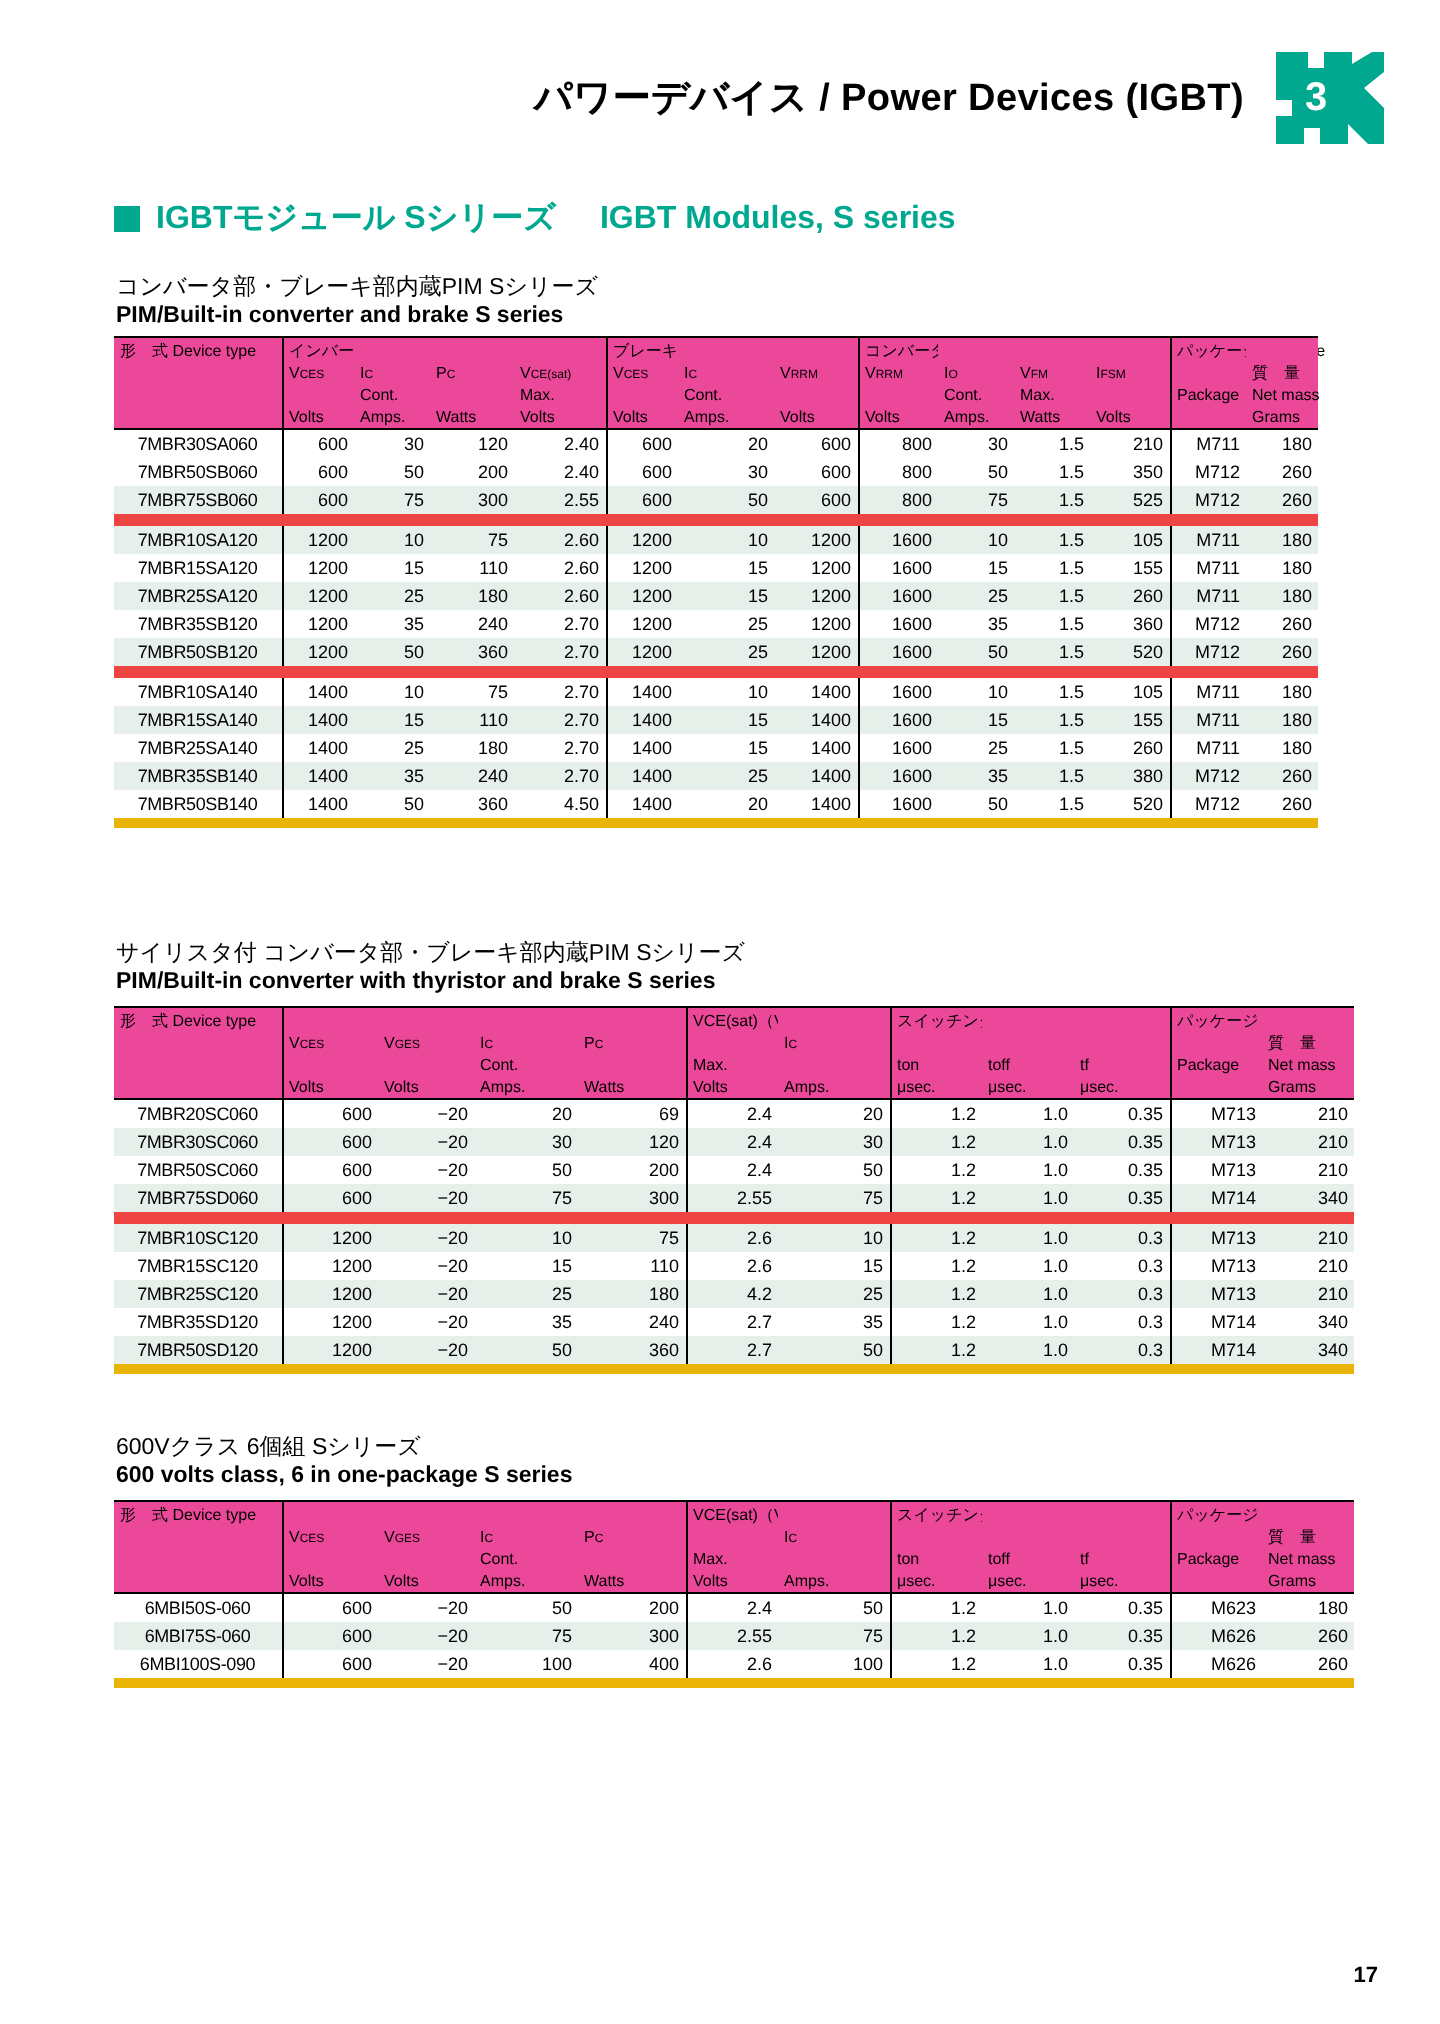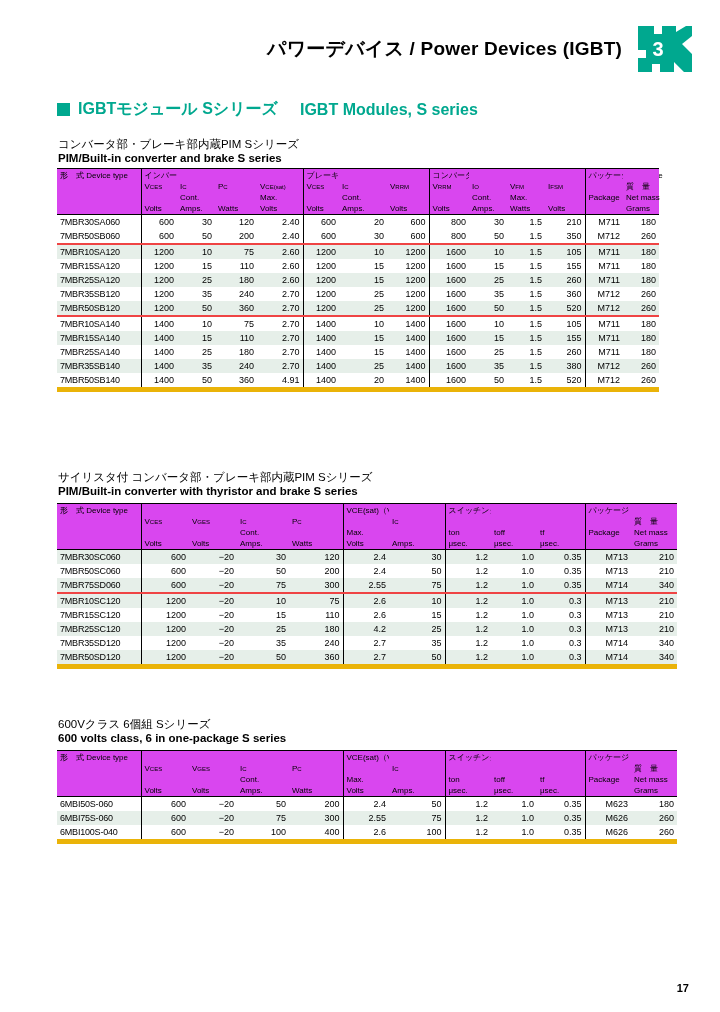--- a/index.html
+++ b/index.html
@@ -46,44 +46,44 @@
   table.dt{
     position:absolute;border-collapse:collapse;
     font-size:8.5px;line-height:10px;
     table-layout:fixed;
   }
   table.dt td,table.dt th{
     padding:0 3px;margin:0;vertical-align:top;
     font-weight:normal;box-sizing:border-box;
   }
   .hdr-cell{
-    background:#d946ef;height:46px;position:relative;padding:0 !important;
+    background:#ec4899;height:46px;position:relative;padding:0 !important;
   }
   .hdr-cell .grp{
     position:absolute;left:3px;top:2px;font-size:8px;white-space:nowrap;
   }
   .hdr-cell .sym{position:absolute;top:13px;font-size:8px;white-space:nowrap;}
   .hdr-cell .mid{position:absolute;top:24px;font-size:8px;white-space:nowrap;}
   .hdr-cell .unit{position:absolute;top:35px;font-size:8px;white-space:nowrap;}
   .hdr-cell .l{left:3px;}
 
   .sub{font-size:6px;vertical-align:baseline;}
 
   tr.r td{height:14px;line-height:14px;padding-top:0;padding-bottom:0;font-size:9px;}
   tr.r.alt td{background:#e6efe9;}
-  td.name{font-weight:bold;font-size:9px;text-align:left;letter-spacing:-.2px;}
+  td.name{font-weight:bold;font-size:9px;text-align:center;letter-spacing:-.2px;}
   td.num{text-align:right;}
   td.lft{text-align:right;}
 
   
   .gsep{border-left:1px solid #000;}
   
   .topline td{border-top:1px solid #000;}
   .botline td{border-bottom:5px solid #eab308;}
-  .grpline td{border-top:2px solid #ef4444;}
+  .grpline td{border-top:6px solid #ef4444;}
   .hdrline td{border-bottom:1px solid #000;}
 
   .pgnum{
     position:absolute;right:31px;bottom:18px;
     font-size:11px;font-weight:bold;
   }
 </style>
 </head>
 <body>
 
@@ -233,20 +233,36 @@
           <td class="gsep num">600</td>
           <td class=" num">30</td>
           <td class=" num">600</td>
           <td class="gsep num">800</td>
           <td class=" num">50</td>
           <td class=" num">1.5</td>
           <td class=" num">350</td>
           <td class="gsep lft">M712</td>
           <td class=" num">260</td>
         </tr>
+        <tr class="r alt">
+          <td class=" name">7MBR75SB060</td>
+          <td class="gsep num">600</td>
+          <td class=" num">75</td>
+          <td class=" num">300</td>
+          <td class=" num">2.55</td>
+          <td class="gsep num">600</td>
+          <td class=" num">50</td>
+          <td class=" num">600</td>
+          <td class="gsep num">800</td>
+          <td class=" num">75</td>
+          <td class=" num">1.5</td>
+          <td class=" num">525</td>
+          <td class="gsep lft">M712</td>
+          <td class=" num">260</td>
+        </tr>
         <tr class="r alt grpline">
           <td class=" name">7MBR10SA120</td>
           <td class="gsep num">1200</td>
           <td class=" num">10</td>
           <td class=" num">75</td>
           <td class=" num">2.60</td>
           <td class="gsep num">1200</td>
           <td class=" num">10</td>
           <td class=" num">1200</td>
           <td class="gsep num">1600</td>
@@ -382,21 +398,21 @@
           <td class=" num">1.5</td>
           <td class=" num">380</td>
           <td class="gsep lft">M712</td>
           <td class=" num">260</td>
         </tr>
         <tr class="r botline">
           <td class=" name">7MBR50SB140</td>
           <td class="gsep num">1400</td>
           <td class=" num">50</td>
           <td class=" num">360</td>
-          <td class=" num">4.91</td>
+          <td class=" num">4.50</td>
           <td class="gsep num">1400</td>
           <td class=" num">20</td>
           <td class=" num">1400</td>
           <td class="gsep num">1600</td>
           <td class=" num">50</td>
           <td class=" num">1.5</td>
           <td class=" num">520</td>
           <td class="gsep lft">M712</td>
           <td class=" num">260</td>
         </tr>
@@ -466,20 +482,34 @@
             <span class="mid l">Package</span>
           </td>
           <td class="hdr-cell">
             <span class="sym l">質　量</span>
             <span class="mid l">Net mass</span>
             <span class="unit l">Grams</span>
           </td>
         </tr>
       </thead>
       <tbody>
+        <tr class="r">
+          <td class=" name">7MBR20SC060</td>
+          <td class="gsep num">600</td>
+          <td class=" num">−20</td>
+          <td class=" num">20</td>
+          <td class=" num">69</td>
+          <td class="gsep num">2.4</td>
+          <td class=" num">20</td>
+          <td class="gsep num">1.2</td>
+          <td class=" num">1.0</td>
+          <td class=" num">0.35</td>
+          <td class="gsep lft">M713</td>
+          <td class=" num">210</td>
+        </tr>
         <tr class="r alt">
           <td class=" name">7MBR30SC060</td>
           <td class="gsep num">600</td>
           <td class=" num">−20</td>
           <td class=" num">30</td>
           <td class=" num">120</td>
           <td class="gsep num">2.4</td>
           <td class=" num">30</td>
           <td class="gsep num">1.2</td>
           <td class=" num">1.0</td>
@@ -680,21 +710,21 @@
           <td class=" num">300</td>
           <td class="gsep num">2.55</td>
           <td class=" num">75</td>
           <td class="gsep num">1.2</td>
           <td class=" num">1.0</td>
           <td class=" num">0.35</td>
           <td class="gsep lft">M626</td>
           <td class=" num">260</td>
         </tr>
         <tr class="r botline">
-          <td class=" name">6MBI100S-040</td>
+          <td class=" name">6MBI100S-090</td>
           <td class="gsep num">600</td>
           <td class=" num">−20</td>
           <td class=" num">100</td>
           <td class=" num">400</td>
           <td class="gsep num">2.6</td>
           <td class=" num">100</td>
           <td class="gsep num">1.2</td>
           <td class=" num">1.0</td>
           <td class=" num">0.35</td>
           <td class="gsep lft">M626</td>

